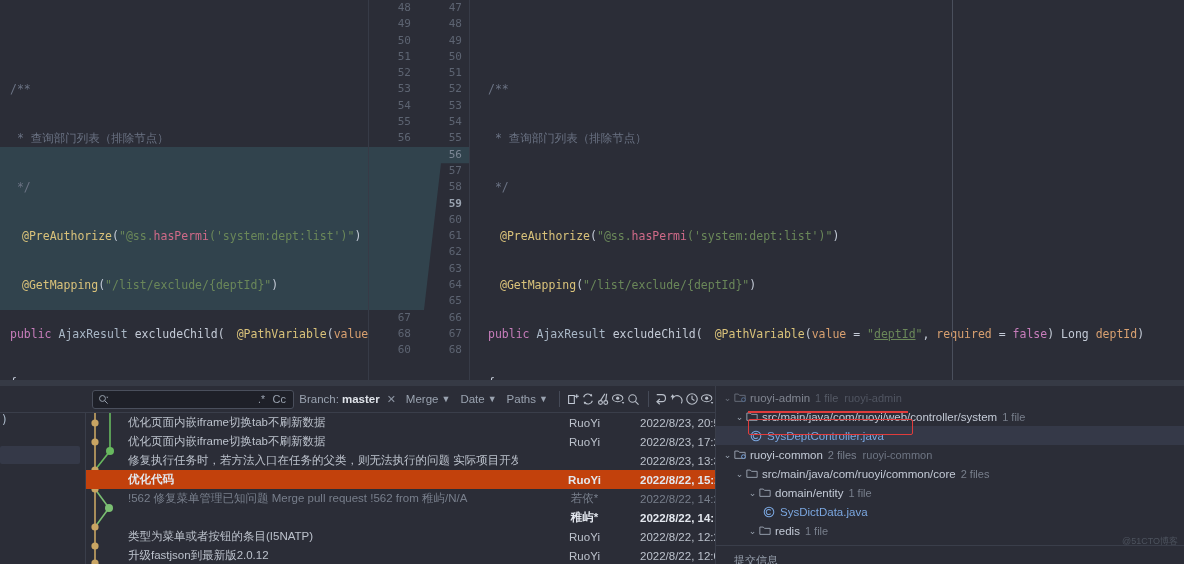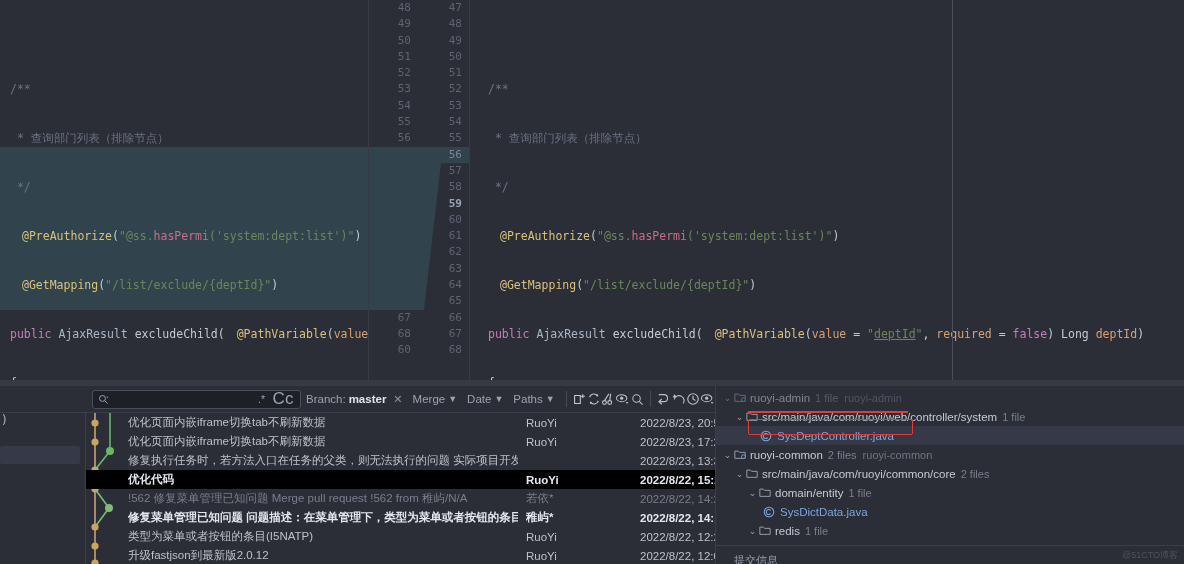--- a/index.html
+++ b/index.html
@@ -127,50 +127,50 @@
     border:1px solid #4a4f5c; border-radius:3px;
     display:flex; align-items:center; padding:0 5px;
     font-size:11px; color:#9aa3b0;
   }
   .search-icon-wrap { display:flex; align-items:center; margin-right:4px; }
   .search-input {
     flex:1; background:transparent; border:none; outline:none;
     color:#c3cad6; font-size:11px; font-family:"Liberation Sans", sans-serif;
   }
   .search-opt { font-size:10.5px; color:#9aa3b0; margin-left:3px; letter-spacing:.2px; }
-  .search-opt.cc { font-size:17px; margin-left:7px; margin-right:2px; }
+  .search-opt.cc { font-size:11px; margin-left:7px; margin-right:2px; }
   .tb-item {
     display:flex; align-items:center; gap:3px;
     font-size:11.5px; color:#b9bfc9; padding:16px 5px; height:27px;
     white-space:nowrap;
   }
   .tb-item .k { color:#9aa3b0; }
   .tb-item .v { color:#dfe3e9; font-weight:bold; }
   .chev { color:#9aa3b0; font-size:9px; }
   .tb-x { color:#8b93a0; font-size:11px; margin-left:4px; }
   .tb-div { width:1px; height:16px; background:#454a57; margin:0 6px; }
   .tb-icon { width:20px; height:27px; display:flex; align-items:center; justify-content:center; }
   .tb-spacer { flex:1; }
 
   
   .commit-list { position:relative; height:151px; overflow:hidden; }
   .graph-col { position:absolute; left:0; top:0; width:42px; height:151px; }
   .row {
     position:relative; height:19px; display:flex; align-items:center;
     font-size:11.5px; color:#bcc2cc;
   }
-  .row.sel { background:#000000; }
+  .row.sel { background:#c2410c; }
   .row.sel .r-subj, .row.sel .r-auth, .row.sel .r-date { color:#e3e7ee; font-weight:bold; }
   .row.dim .r-subj, .row.dim .r-auth, .row.dim .r-date { color:#787f8c; }
   .r-subj {
     position:absolute; left:42px; width:390px;
     white-space:nowrap; overflow:hidden; text-overflow:clip;
   }
   .r-subj .merge { color:#787f8c; }
-  .r-auth { position:absolute; left:440px; width:95px; white-space:nowrap; overflow:hidden;}
+  .r-auth { position:absolute; left:451px; width:95px; white-space:nowrap; overflow:hidden;text-align:center;}
   .r-date { position:absolute; left:554px; white-space:nowrap; }
 
   
   .tree { position:relative; height:151px; overflow:hidden; font-size:11.5px; }
   .tnode {
     height:19px; display:flex; align-items:center; white-space:nowrap;
     color:#c3cad6;
   }
   .tnode.sel { background:#353948; }
   .tw { color:#9aa3b0; font-size:9px; width:13px; display:inline-block; text-align:center;}
@@ -178,21 +178,21 @@
   .tmod { color:#6e7583; margin-left:6px; font-size:11px; }
   .tname-blue { color:#7ba7e0; }
   .highlight-box {
     position:absolute; border:1.5px solid #e03c3c; border-radius:2px;
     pointer-events:none;
   }
   .highlight-line {
     position:absolute; height:1.5px; background:#e03c3c;
   }
   .wm {
-    position:absolute; right:6px; bottom:2px;
+    position:absolute; right:6px; bottom:16px;
     font-size:9px; color:#4e5musica; color:#4d535e;
   }
   .bottom-strip {
     position:absolute; left:0; bottom:0; width:100%; height:19px;
     background:#2b2d37; border-top:1px solid #3a3e4a;
   }
   .bottom-cut {
     position:absolute; left:18px; bottom:-4px; font-size:11px; color:#9aa3b0;
   }
   svg { display:block; }
@@ -471,21 +471,20 @@
           <span class="r-subj">优化代码</span>
           <span class="r-auth">RuoYi</span>
           <span class="r-date">2022/8/22, 15:27</span>
         </div>
         <div class="row dim">
           <span class="r-subj"><span>!562 修复菜单管理已知问题</span> <span class="merge">Merge pull request !562 from 稚屿/N/A</span></span>
           <span class="r-auth">若依*</span>
           <span class="r-date">2022/8/22, 14:20</span>
         </div>
         <div class="row sel" style="background:transparent;">
-          <span class="r-subj">修复菜单管理已知问题 问题描述：在菜单管理下，类型为菜单或者按钮的条目</span>
           <span class="r-auth">稚屿*</span>
           <span class="r-date">2022/8/22, 14:19</span>
         </div>
         <div class="row">
           <span class="r-subj">类型为菜单或者按钮的条目(I5NATP)</span>
           <span class="r-auth">RuoYi</span>
           <span class="r-date">2022/8/22, 12:21</span>
         </div>
         <div class="row">
           <span class="r-subj">升级fastjson到最新版2.0.12</span>
@@ -515,21 +514,21 @@
           <span class="tw">⌄</span>
           <span style="margin-right:4px;">
             <svg width="12" height="11" viewBox="0 0 14 12">
                 <path d="M1 2 H5 L6.4 3.5 H13 V10.5 H1 Z" fill="none" stroke="#9aa3b0" stroke-width="1.1"></path>
               </svg>
           </span>
           <span>src/main/java/com/ruoyi/web/controller/system</span>
           <span class="tcount">1 file</span>
         </div>
 
-        <div class="tnode sel" style="padding-left:44px;">
+        <div class="tnode sel" style="padding-left:34px;">
           <span style="margin-right:5px;">
             <svg width="12" height="12" viewBox="0 0 14 14">
                 <circle cx="7" cy="7" r="5.6" fill="none" stroke="#7ba7e0" stroke-width="1.2"></circle>
                 <path d="M9 5 A3 3 0 1 0 9 9" fill="none" stroke="#7ba7e0" stroke-width="1.2"></path>
               </svg>
           </span>
           <span class="tname-blue">SysDeptController.java</span>
         </div>
 
         <div class="tnode" style="padding-left:5px;">

